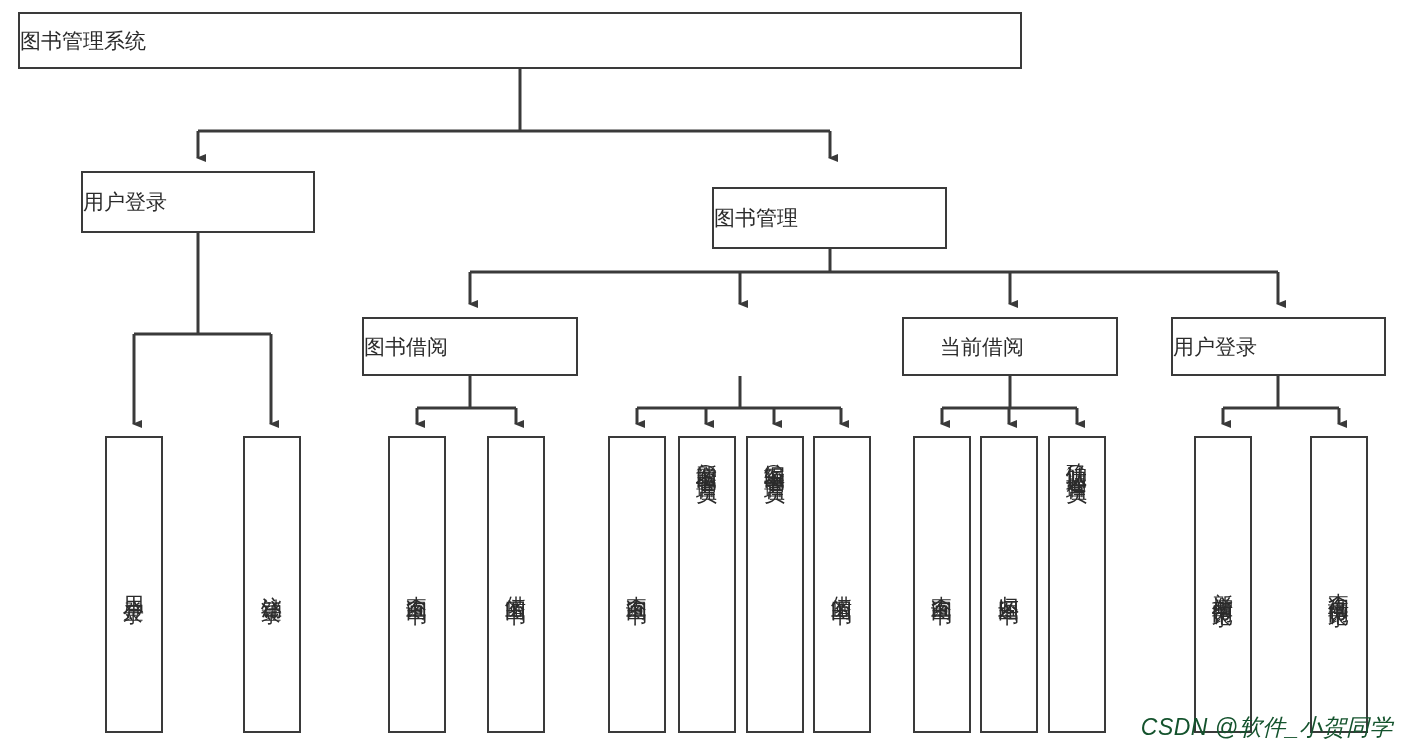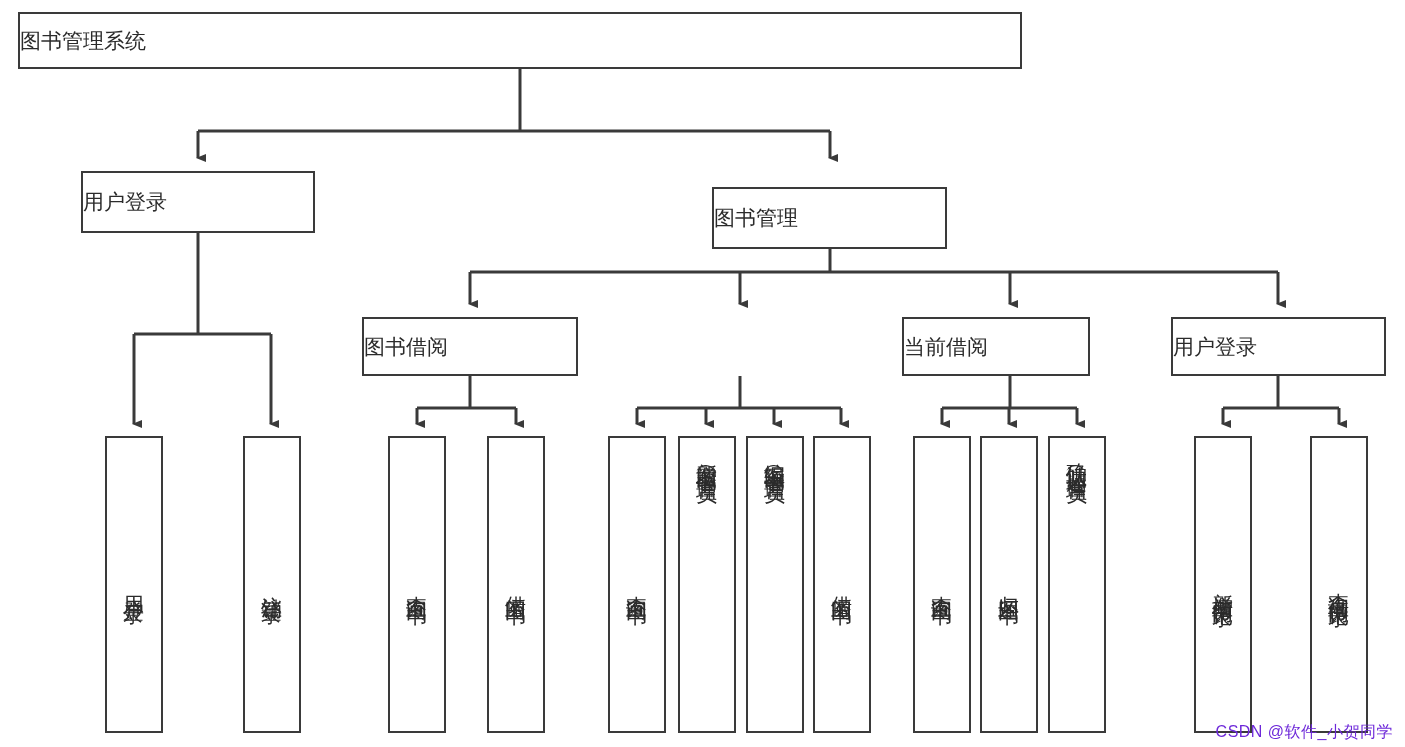--- a/index.html
+++ b/index.html
@@ -58,24 +58,25 @@
     line-height: 1;
   }
   .node.vertical.centered {
     align-items: center;
     padding-top: 0;
   }
   .watermark {
     position: absolute;
     right: 12px;
     bottom: 4px;
-    font-size: 16px;
-    color: #6d28d9;
+    font-size: 23px;
+    color: #14532d;
     letter-spacing: 0.5px;
     white-space: nowrap;
+    font-style: italic;
   }
 </style>
 </head>
 <body>
 
 <div id="canvas">
 
   <svg class="edges" viewBox="0 0 1405 747" xmlns="http://www.w3.org/2000/svg">
     <defs>
       <marker id="arrow" markerWidth="10" markerHeight="10" refX="5" refY="8" orient="auto" markerUnits="userSpaceOnUse">
@@ -134,21 +135,21 @@
   <div class="node horizontal" style="left:81px; top:171px; width:234px; height:62px;">
     <span class="label">用户登录</span>
   </div>
   <div class="node horizontal" style="left:712px; top:187px; width:235px; height:62px;">
     <span class="label">图书管理</span>
   </div>
 
   <div class="node horizontal" style="left:362px; top:317px; width:216px; height:59px;">
     <span class="label">图书借阅</span>
   </div>
-  <div class="node horizontal" style="left:902px; top:317px; width:188px; height:59px;">
+  <div class="node horizontal" style="left:902px; top:317px; width:216px; height:59px;padding-left:36px;">
     <span class="label">当前借阅</span>
   </div>
   <div class="node horizontal" style="left:1171px; top:317px; width:215px; height:59px;">
     <span class="label">用户登录</span>
   </div>
 
   <div class="node vertical centered" style="left:105px; top:436px; width:58px; height:297px;">
     <span class="label">用户登录</span>
   </div>
   <div class="node vertical centered" style="left:243px; top:436px; width:58px; height:297px;">

